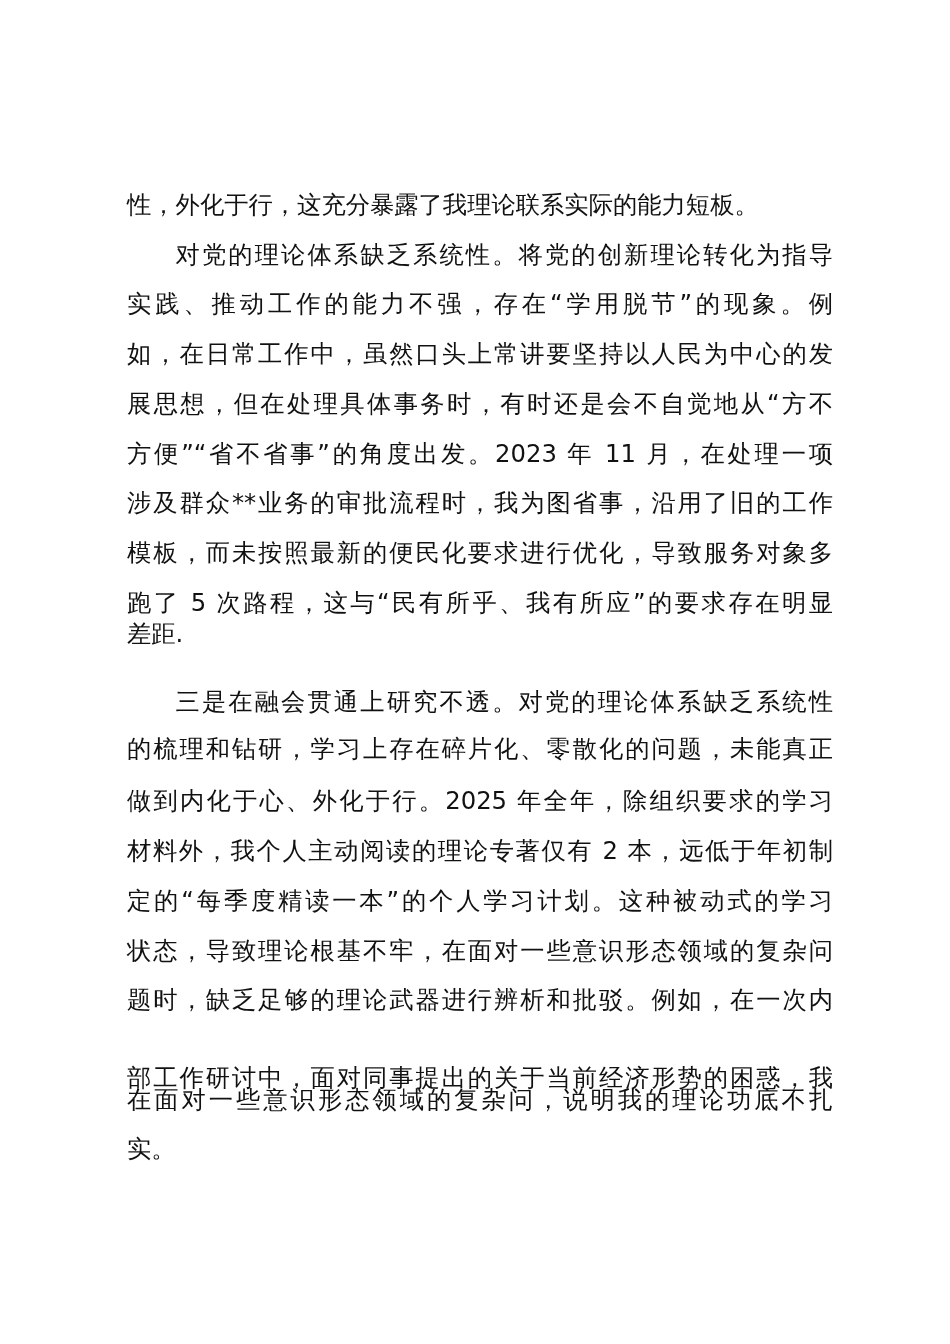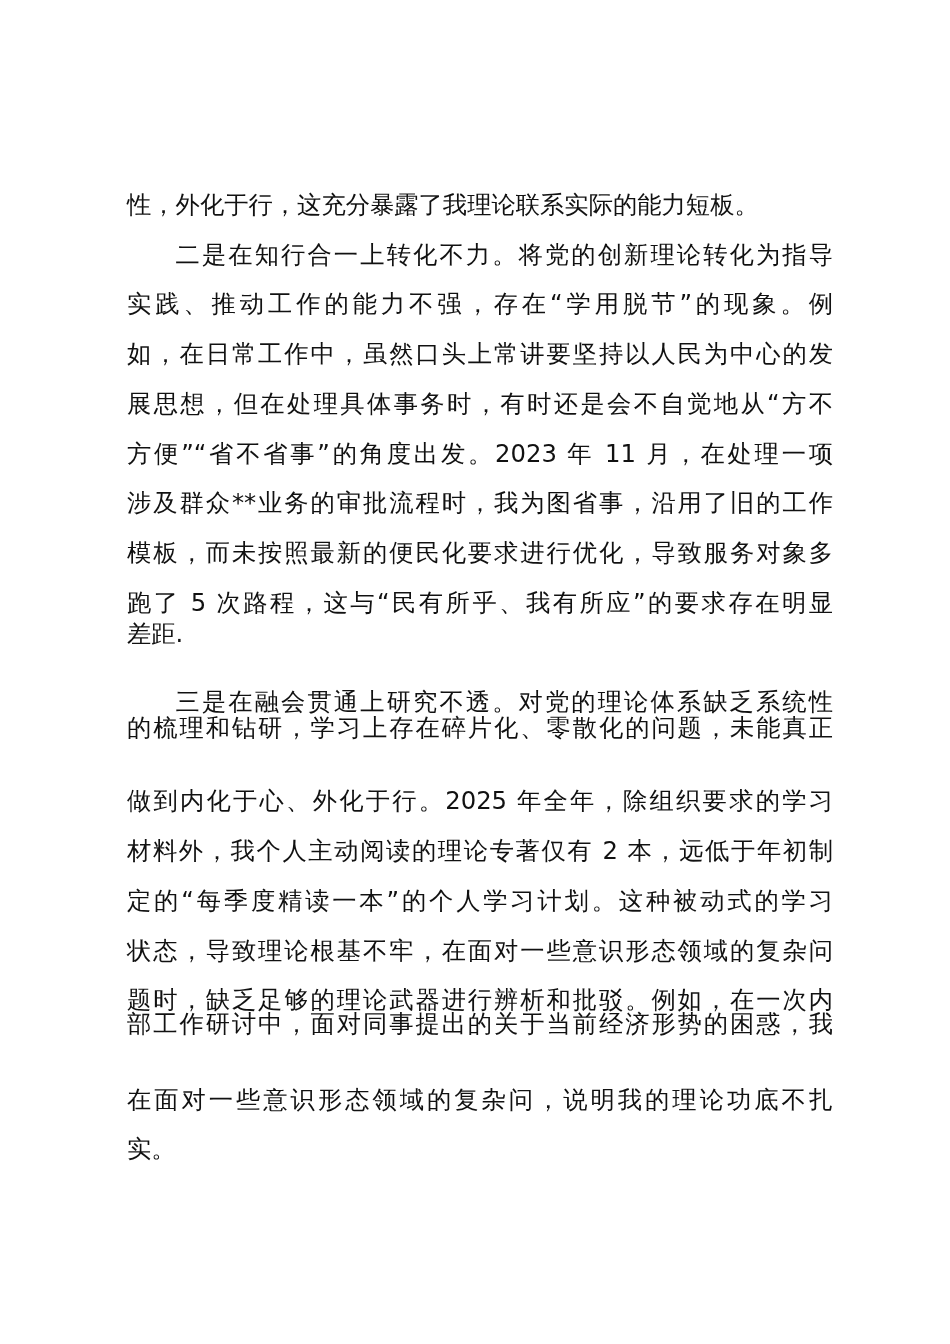--- a/index.html
+++ b/index.html
@@ -37,33 +37,33 @@
     text-align-last: justify;
     width: 706px;
   }
   .line.first-of-para { left: 48.6px; width: 657.4px; }
   .line.last-of-para { text-align-last: left; }
 </style>
 
 <div class="page">
   <div class="line last-of-para" style="top:0px">性，外化于行，这充分暴露了我理论联系实际的能力短板。</div>
 
-  <div class="line first-of-para" style="top:49.7px">二是在知行合一上转化不力。将党的创新理论转化为指导</div>
+  <div class="line first-of-para" style="top:49.7px">对党的理论体系缺乏系统性。将党的创新理论转化为指导</div>
   <div class="line" style="top:99.4px">实践、推动工作的能力不强，存在“学用脱节”的现象。例</div>
   <div class="line" style="top:149.1px">如，在日常工作中，虽然口头上常讲要坚持以人民为中心的发</div>
   <div class="line" style="top:198.8px">展思想，但在处理具体事务时，有时还是会不自觉地从“方不</div>
   <div class="line" style="top:248.5px">方便”“省不省事”的角度出发。2023 年 11 月，在处理一项</div>
   <div class="line" style="top:298.2px">涉及群众**业务的审批流程时，我为图省事，沿用了旧的工作</div>
   <div class="line" style="top:348px">模板，而未按照最新的便民化要求进行优化，导致服务对象多</div>
   <div class="line" style="top:397.6px">跑了 5 次路程，这与“民有所乎、我有所应”的要求存在明显</div>
   <div class="line last-of-para" style="top:429px">差距.</div>
 
   <div class="line first-of-para" style="top:497px">三是在融会贯通上研究不透。对党的理论体系缺乏系统性</div>
-  <div class="line" style="top:523px">的梳理和钻研，学习上存在碎片化、零散化的问题，未能真正</div>
+  <div class="line" style="top:544px">的梳理和钻研，学习上存在碎片化、零散化的问题，未能真正</div>
   <div class="line" style="top:596.4px">做到内化于心、外化于行。2025 年全年，除组织要求的学习</div>
   <div class="line" style="top:646.1px">材料外，我个人主动阅读的理论专著仅有 2 本，远低于年初制</div>
   <div class="line" style="top:695.8px">定的“每季度精读一本”的个人学习计划。这种被动式的学习</div>
   <div class="line" style="top:745.5px">状态，导致理论根基不牢，在面对一些意识形态领域的复杂问</div>
   <div class="line" style="top:795.2px">题时，缺乏足够的理论武器进行辨析和批驳。例如，在一次内</div>
-  <div class="line" style="top:819px">部工作研讨中，面对同事提出的关于当前经济形势的困惑，我</div>
+  <div class="line" style="top:873px">部工作研讨中，面对同事提出的关于当前经济形势的困惑，我</div>
   <div class="line" style="top:894.6px">在面对一些意识形态领域的复杂问，说明我的理论功底不扎</div>
   <div class="line last-of-para" style="top:944.3px">实。</div>
 </div>
 
 </body></html>

